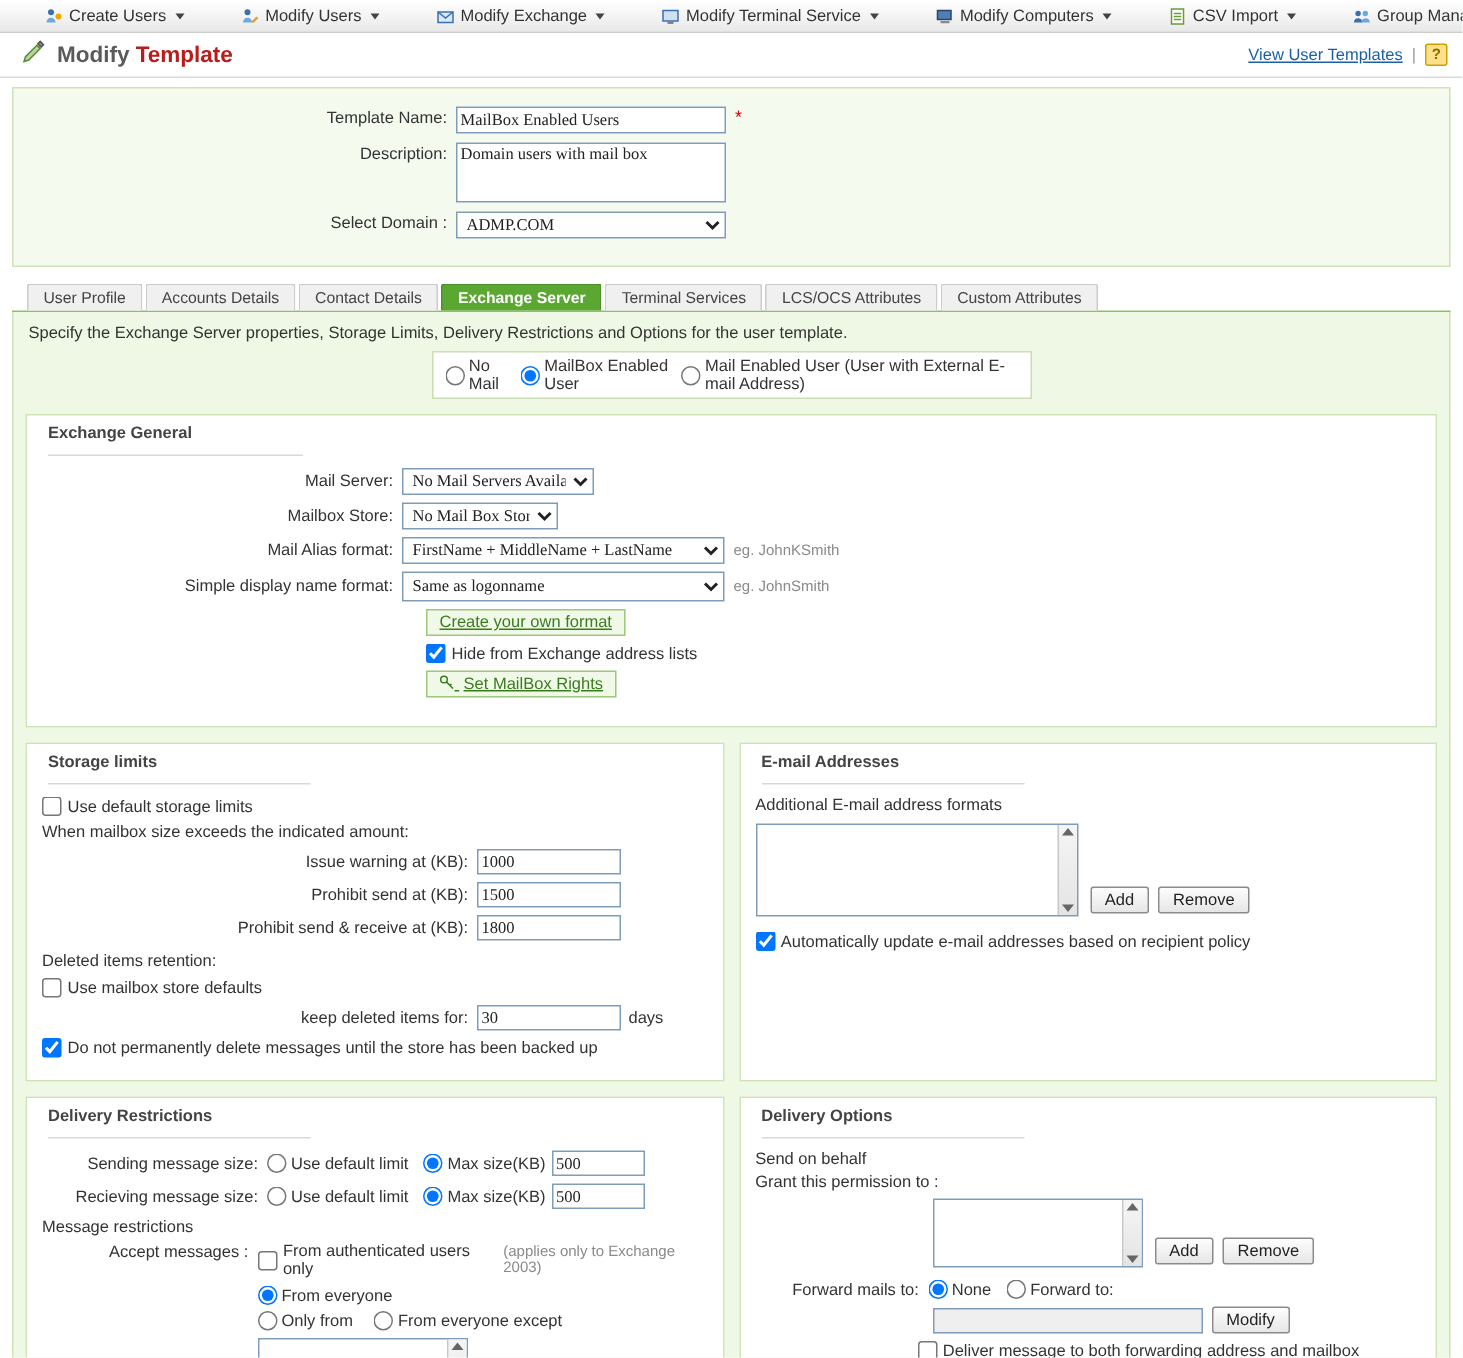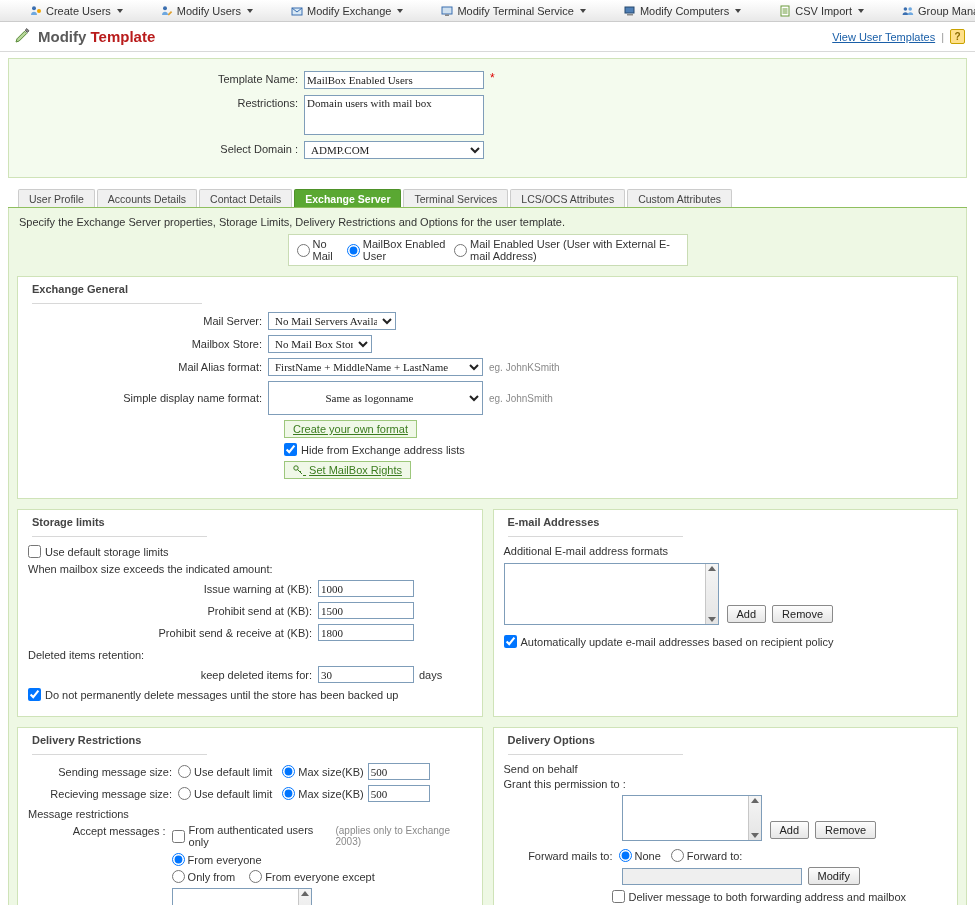--- a/index.html
+++ b/index.html
@@ -353,21 +353,21 @@
 
 <div class="page">
 
   <div class="header-panel">
     <div class="frow">
       <div class="flabel">Template Name:</div>
       <input class="tname-input" type="text" value="MailBox Enabled Users" style="">
       <span class="req">*</span>
     </div>
     <div class="frow">
-      <div class="flabel">Restrictions:</div>
+      <div class="flabel">Description:</div>
       <textarea class="desc-area" style="">Domain users with mail box</textarea>
     </div>
     <div class="frow">
       <div class="flabel">Select Domain :</div>
       <select class="domain-select">
         <option>ADMP.COM</option>
       </select>
     </div>
   </div>
 
@@ -417,21 +417,21 @@
       </div>
       <div class="prow">
         <div class="plabel" style="width:240px;">Mail Alias format:</div>
         <select style="width:215px;height:18px;">
           <option>FirstName + MiddleName + LastName</option>
         </select>
         <span class="eg">eg. JohnKSmith</span>
       </div>
       <div class="prow">
         <div class="plabel" style="width:240px;">Simple display name format:</div>
-        <select style="width:215px;height:34px;text-align:center;">
+        <select style="width:215px;height:20px;">
           <option>Same as logonname</option>
         </select>
         <span class="eg">eg. JohnSmith</span>
       </div>
       <div class="prow" style="padding-left:256px;">
         <span class="greenbtn">Create your own format</span>
       </div>
       <div class="prow" style="padding-left:256px;gap:4px;">
         <input type="checkbox" checked="" style="">
         <span>Hide from Exchange address lists</span>
@@ -463,20 +463,24 @@
         </div>
         <div class="prow">
           <div class="plabel" style="width:290px;">Prohibit send at (KB):</div>
           <input class="mid-input" type="text" value="1500" style="">
         </div>
         <div class="prow">
           <div class="plabel" style="width:290px;">Prohibit send &amp; receive at (KB):</div>
           <input class="mid-input" type="text" value="1800" style="">
         </div>
         <div style="margin:8px 0 5px 0;">Deleted items retention:</div>
+        <div class="chk-row">
+          <input type="checkbox" style="">
+          <span>Use mailbox store defaults</span>
+        </div>
         <div class="prow">
           <div class="plabel" style="width:290px;">keep deleted items for:</div>
           <input class="mid-input" type="text" value="30" style="">
           <span style="margin-left:5px;">days</span>
         </div>
         <div class="chk-row">
           <input type="checkbox" checked="" style="">
           <span>Do not permanently delete messages until the store has been backed up</span>
         </div>
       </div>

